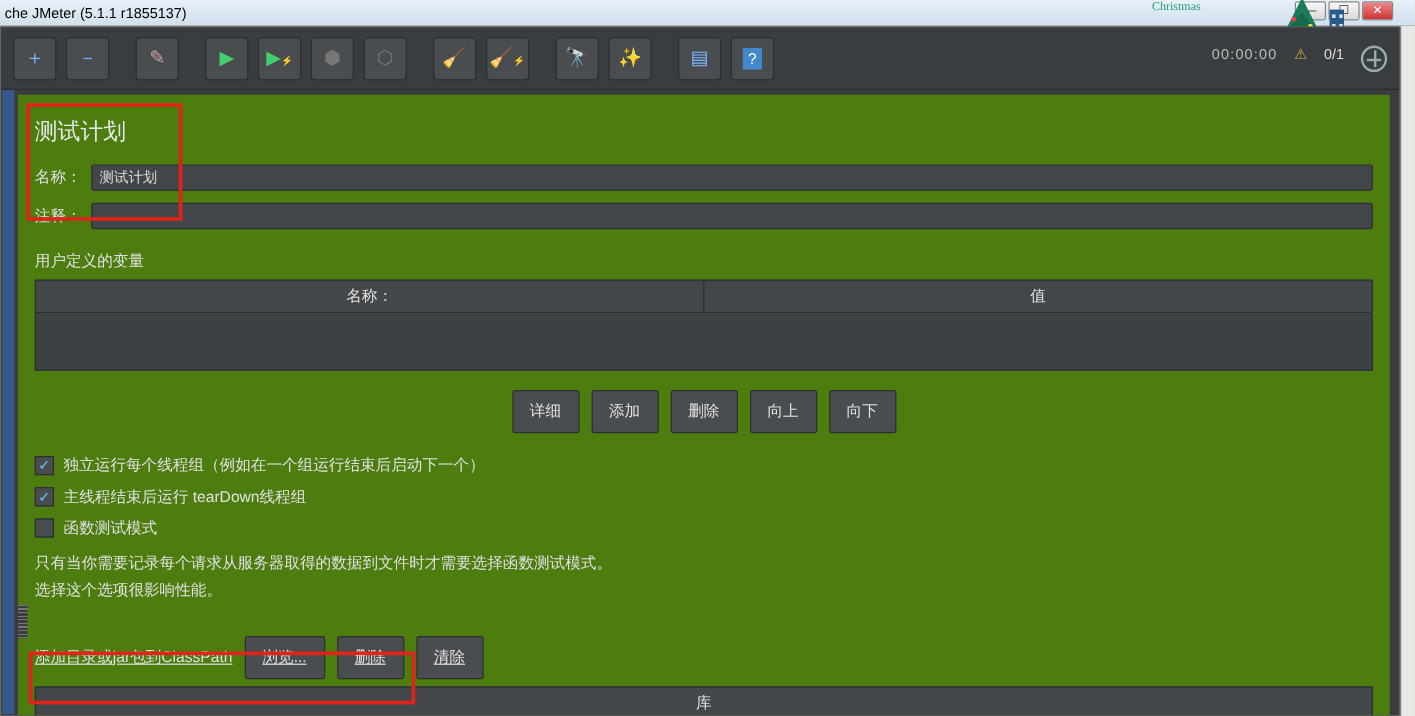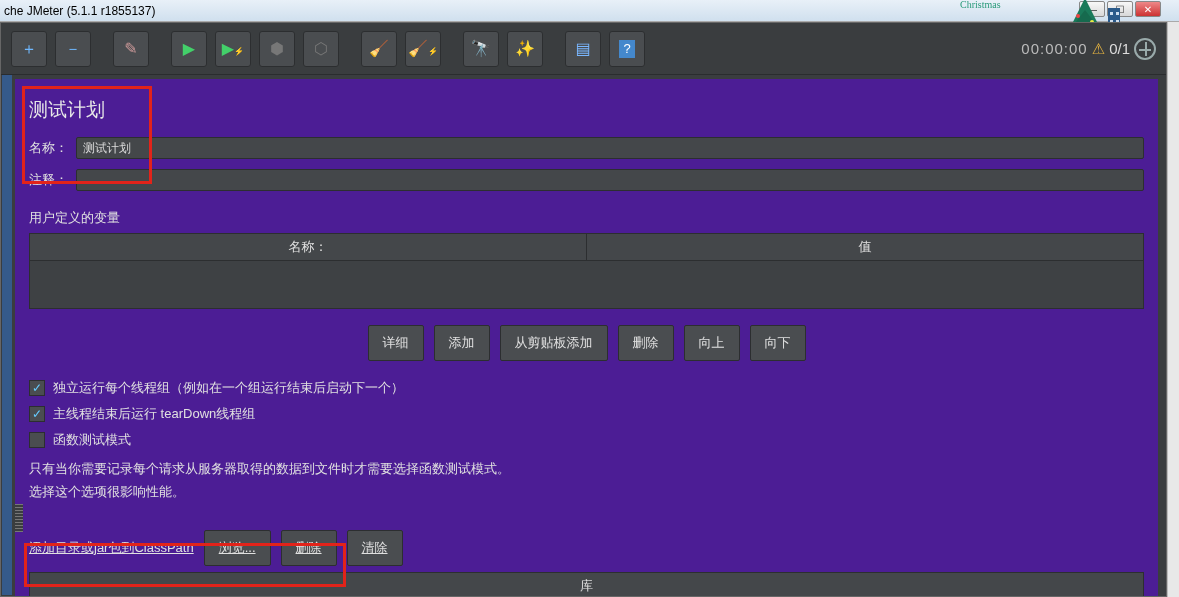--- a/index.html
+++ b/index.html
@@ -61,34 +61,34 @@
   }
   .tbtn {
     width:36px; height:36px;
     background:#4a4d50;
     border:1px solid #2c2e30;
     border-radius:3px;
     display:flex;align-items:center;justify-content:center;
     color:#d0d0d0;
   }
   .tspacer{width:6px;}
-  .tb-right{margin-left:auto;display:flex;align-items:center;gap:4px;color:#ccc;font-size:15px;}
+  .tb-right{margin-left:auto;display:flex;align-items:flex-start;gap:14px;color:#ccc;font-size:12px;}
   .timer{color:#bbb;letter-spacing:1px;}
   .runcount{color:#ddd;}
   .warn{color:#e0b040;}
   .globe{width:22px;height:22px;border:2px solid #9aa;border-radius:50%;position:relative;}
   .globe::before,.globe::after{content:"";position:absolute;border:1px solid #9aa;}
   .globe::before{left:3px;right:3px;top:9px;height:0;}
   .globe::after{top:2px;bottom:2px;left:9px;width:0;}
   .leftgutter{
     position:absolute;left:1px;top:52px;width:10px;bottom:1px;background:#355a8a;
   }
   .content{
     position:absolute;left:14px;right:8px;top:56px;bottom:0;
-    background:#4c1d95;
+    background:#4d7c0f;
     padding:18px 14px 8px 14px;
     overflow:hidden;
   }
   h2.plan-title{font-size:19px;font-weight:normal;color:#e8e8e8;margin-bottom:14px;}
   .row{display:flex;align-items:center;gap:8px;margin-bottom:10px;}
   .lbl{font-size:13px;color:#e0e0e0;white-space:nowrap;}
   .tinput{
     flex:1;height:22px;background:#44474a;border:1px solid #2c2e30;color:#ddd;
     padding:0 6px;font-size:12px;border-radius:2px;
   }
@@ -235,21 +235,20 @@
     <div class="section-title">用户定义的变量</div>
     <div class="thead">
       <div class="th">名称：</div>
       <div class="th">值</div>
     </div>
     <div class="tbody"></div>
 
     <div class="btnrow">
       <button class="btn">详细</button>
       <button class="btn">添加</button>
-      <button class="btn">从剪贴板添加</button>
       <button class="btn">删除</button>
       <button class="btn">向上</button>
       <button class="btn">向下</button>
     </div>
 
     <div class="cbrow">
       <span class="cb checked"></span>
       <span class="lbl">独立运行每个线程组（例如在一个组运行结束后启动下一个）</span>
     </div>
     <div class="cbrow">

